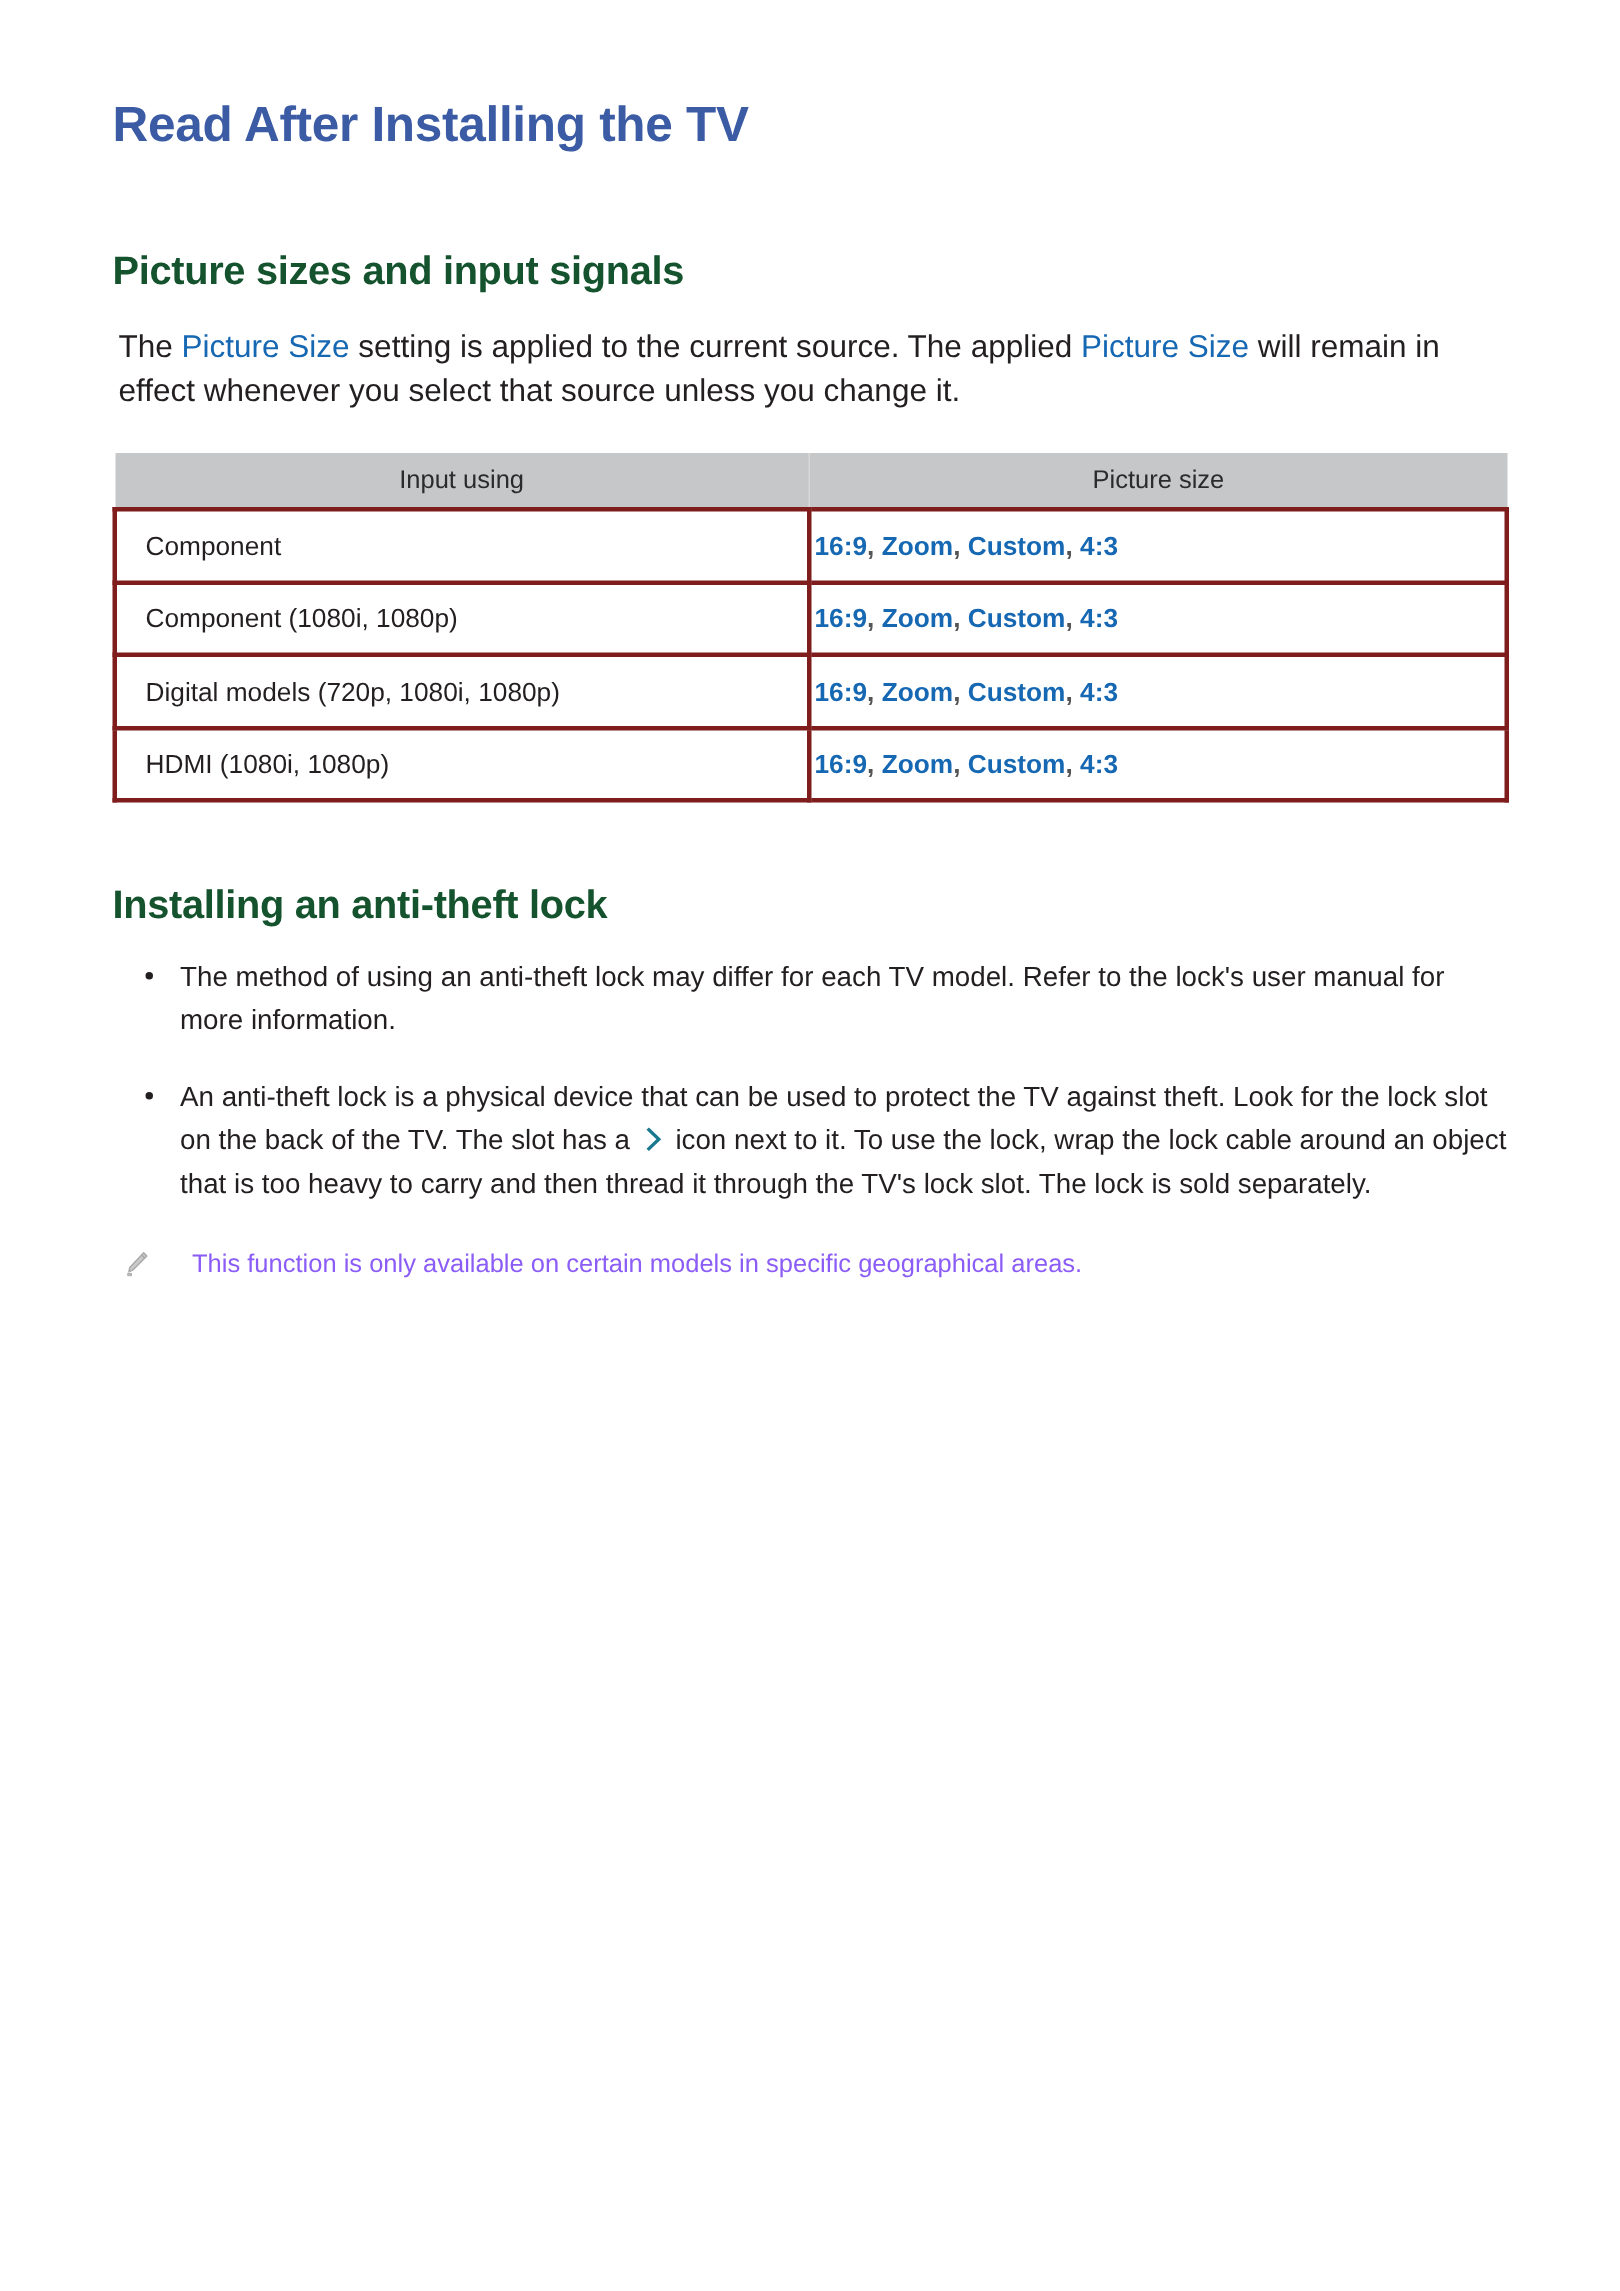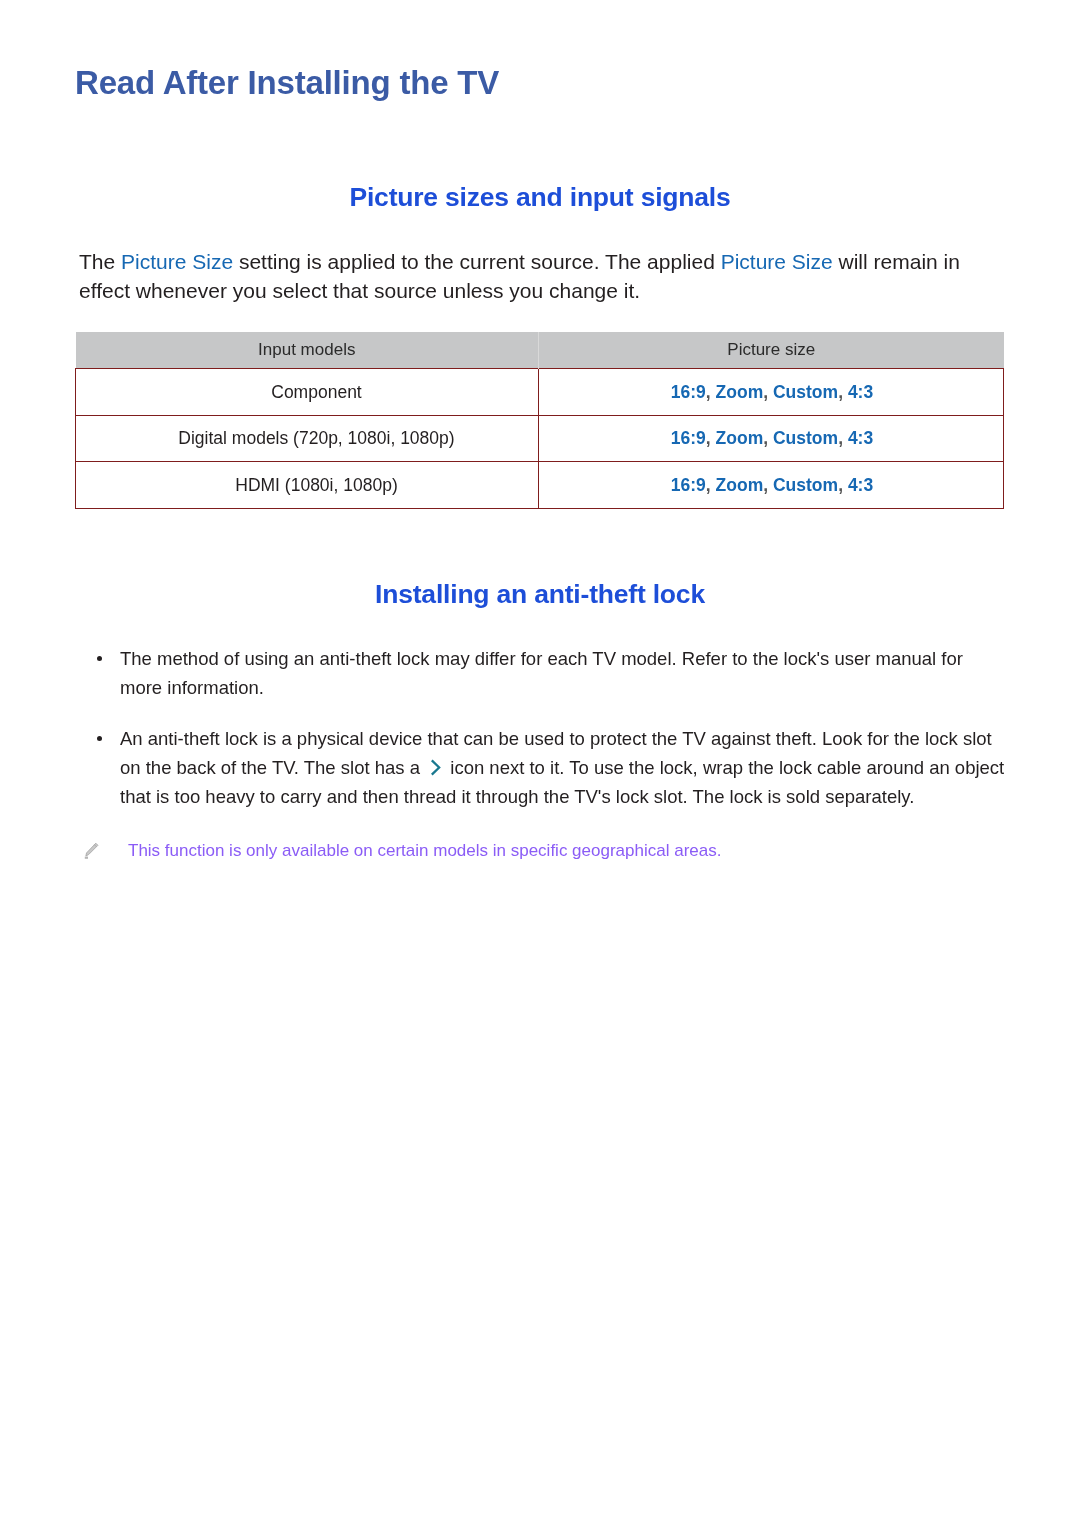--- a/index.html
+++ b/index.html
@@ -28,27 +28,26 @@
   .page-title {
     margin: 0;
     padding-top: 63px;
     font-size: 33px;
     font-weight: bold;
     letter-spacing: -0.2px;
     color: #3b5ba5;
     line-height: 1.2;
   }
   .section-title {
-    margin: 17px;
+    margin: 0;
     font-size: 26.5px;
     font-weight: bold;
     letter-spacing: -0.2px;
-    color: #1d4ed8;
+    color: #14532d;
     line-height: 1.2;
-    text-align: center;
   }
   .section-title.first { padding-top: 62px; }
   .section-title.second { padding-top: 53px; }
 
   
   .intro {
     margin: 4px;
     padding-top: 17px;
     font-size: 21px;
     line-height: 29px;
@@ -78,24 +77,23 @@
     text-align: center;
     height: 36px;
     padding: 0;
     border: none;
     border-right: 1px solid #d9d9d9;
   }
   table.signal-table thead th:last-child { border-right: none; }
   table.signal-table tbody td {
     height: 45.5px;
     padding: 0 0 0 19px;
-    border: 1px solid #7f1d1d;
+    border: 3px solid #7f1d1d;
     vertical-align: middle;
     color: #231f20;
-    text-align: center;
   }
   table.signal-table tbody td.val {
     color: #1668b3;
     font-weight: bold;
     padding-left: 2px;
   }
   table.signal-table tbody td.val .sep {
     color: #555555;
     font-weight: bold;
   }
@@ -166,27 +164,31 @@
   <p class="intro"><span>The </span><span class="kw">Picture Size</span><span> setting is applied to the current source. The applied </span><span class="kw">Picture Size</span><span> will remain in effect whenever you select that source unless you change it.</span></p>
 
   <div class="tbl-wrap">
     <table class="signal-table">
       <colgroup>
           <col class="c1">
           <col class="c2">
         </colgroup>
       <thead>
         <tr>
-          <th>Input models</th>
+          <th>Input using</th>
           <th>Picture size</th>
         </tr>
       </thead>
       <tbody>
         <tr>
           <td>Component</td>
+          <td class="val"><span>16:9</span><span class="sep">,</span> <span>Zoom</span><span class="sep">,</span> <span>Custom</span><span class="sep">,</span> <span>4:3</span></td>
+        </tr>
+        <tr>
+          <td>Component (1080i, 1080p)</td>
           <td class="val"><span>16:9</span><span class="sep">,</span> <span>Zoom</span><span class="sep">,</span> <span>Custom</span><span class="sep">,</span> <span>4:3</span></td>
         </tr>
         <tr>
           <td>Digital models (720p, 1080i, 1080p)</td>
           <td class="val"><span>16:9</span><span class="sep">,</span> <span>Zoom</span><span class="sep">,</span> <span>Custom</span><span class="sep">,</span> <span>4:3</span></td>
         </tr>
         <tr>
           <td>HDMI (1080i, 1080p)</td>
           <td class="val"><span>16:9</span><span class="sep">,</span> <span>Zoom</span><span class="sep">,</span> <span>Custom</span><span class="sep">,</span> <span>4:3</span></td>
         </tr>

